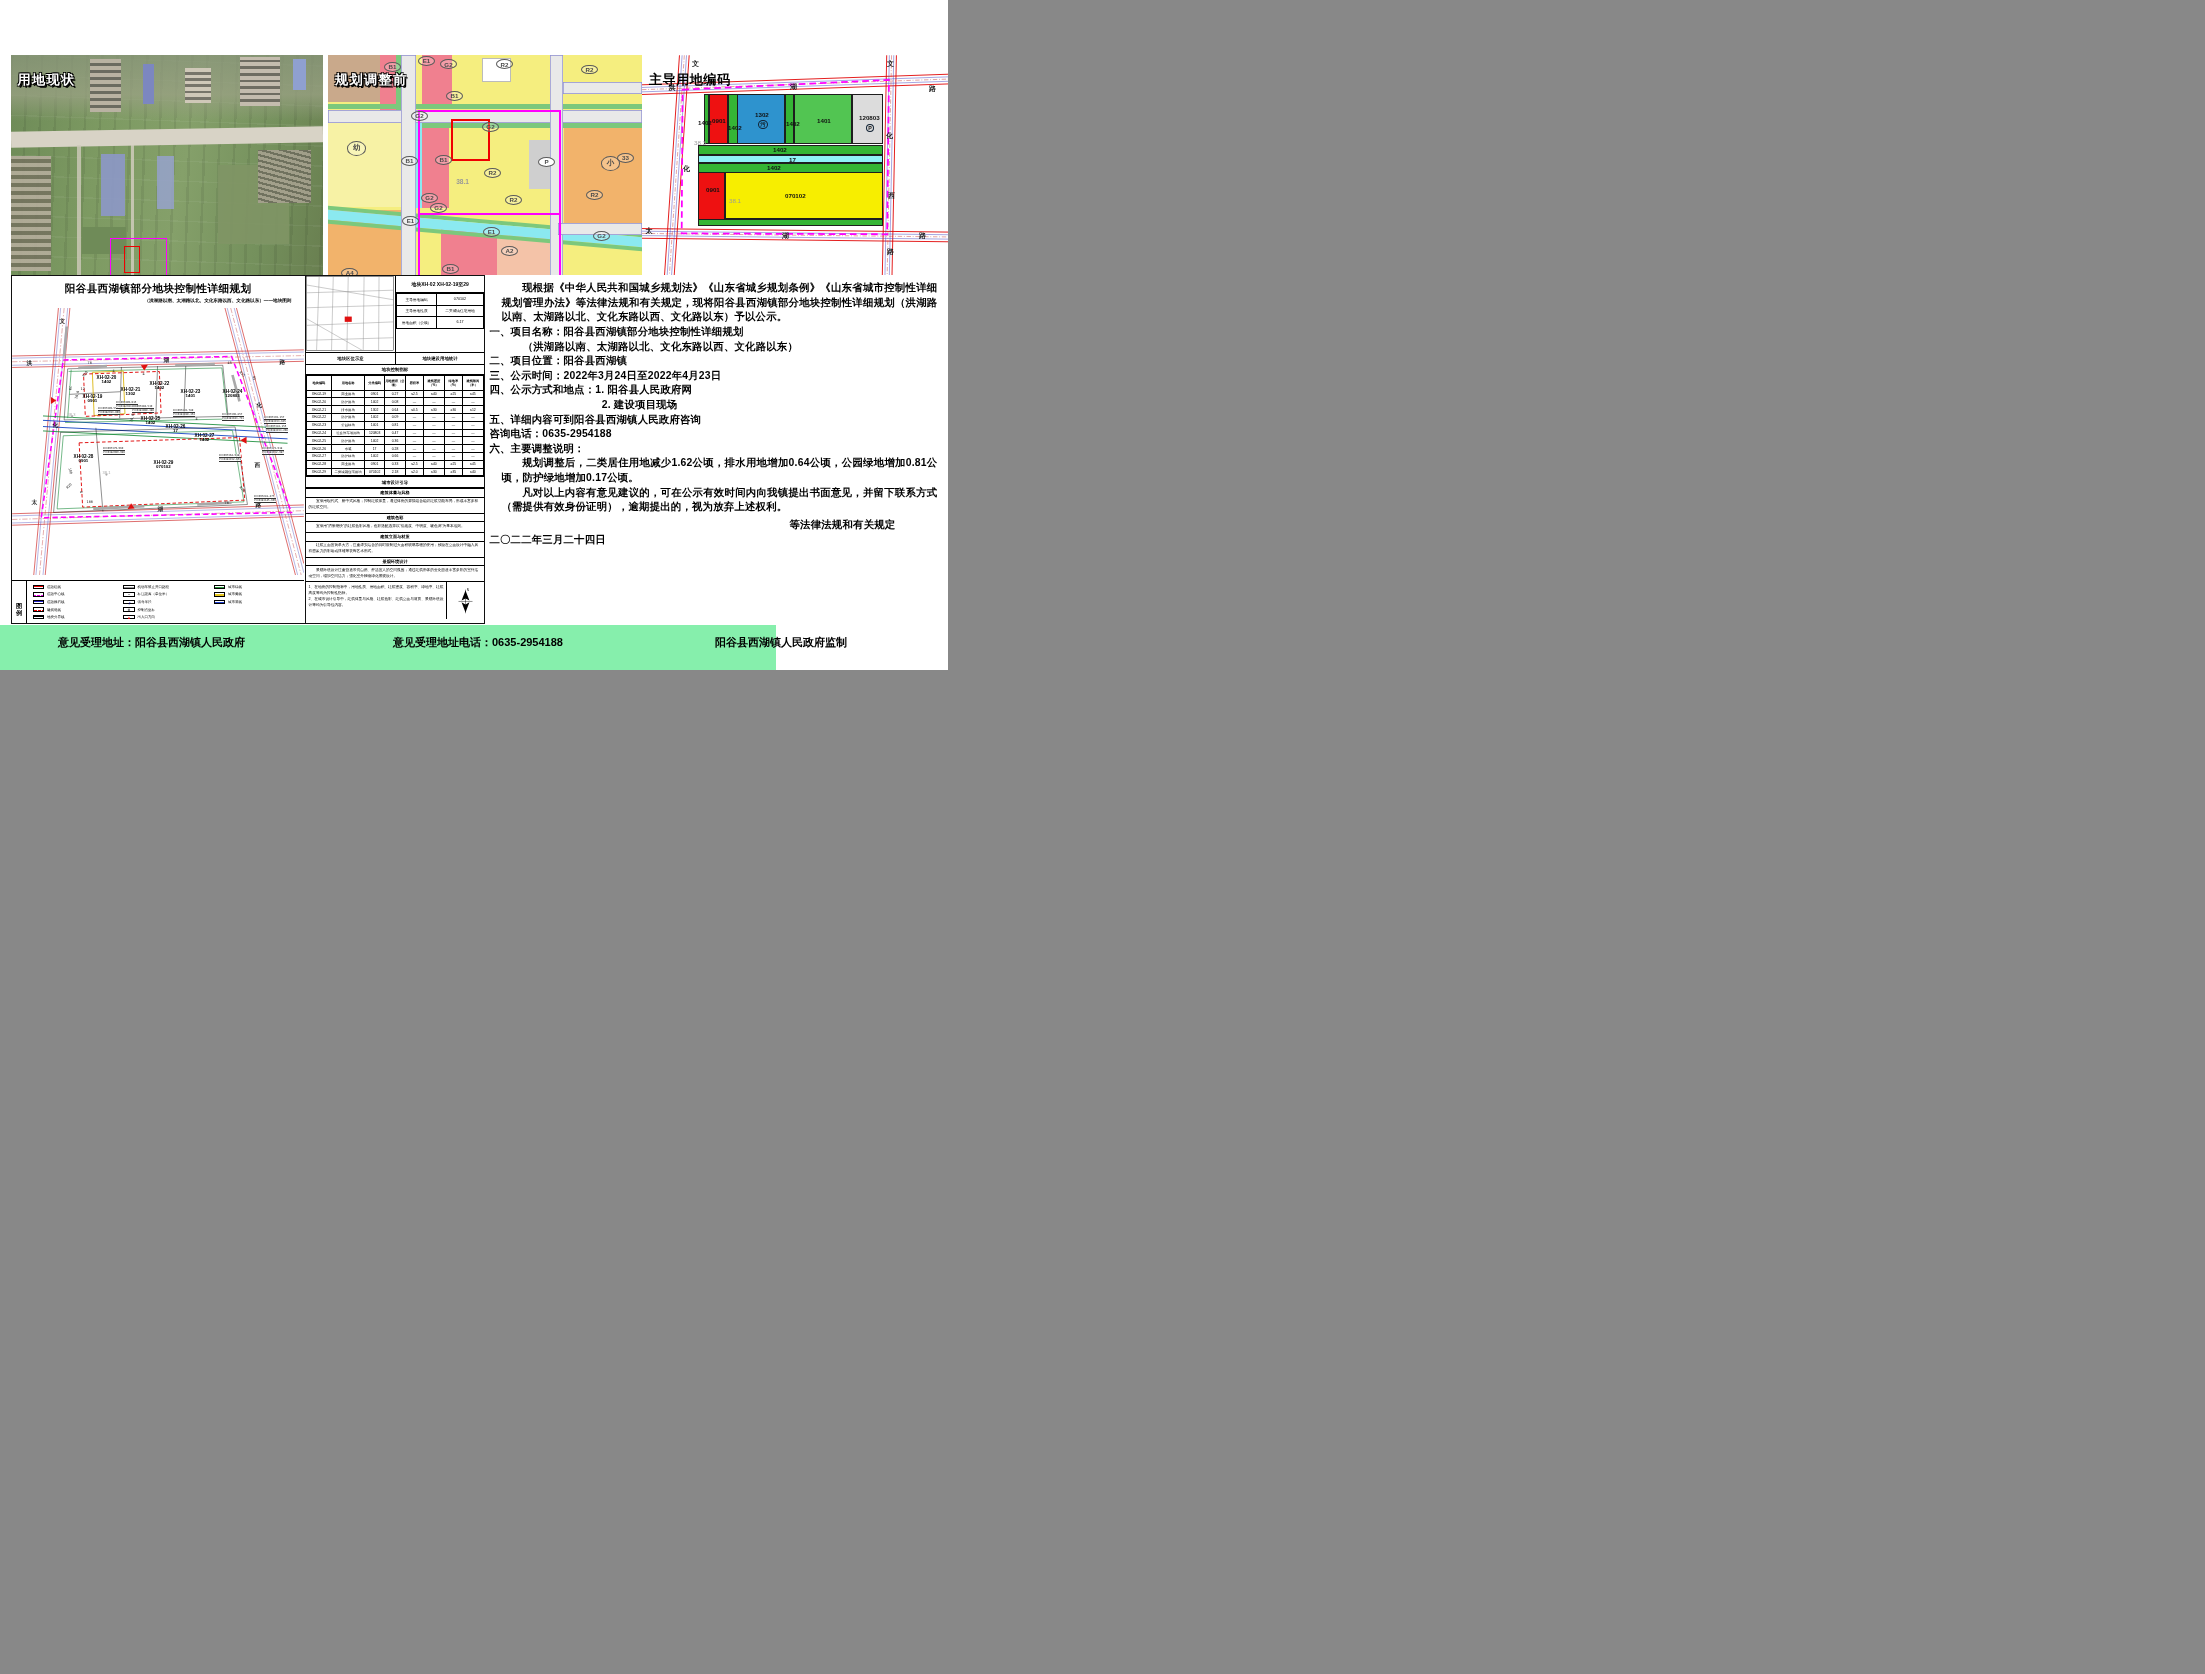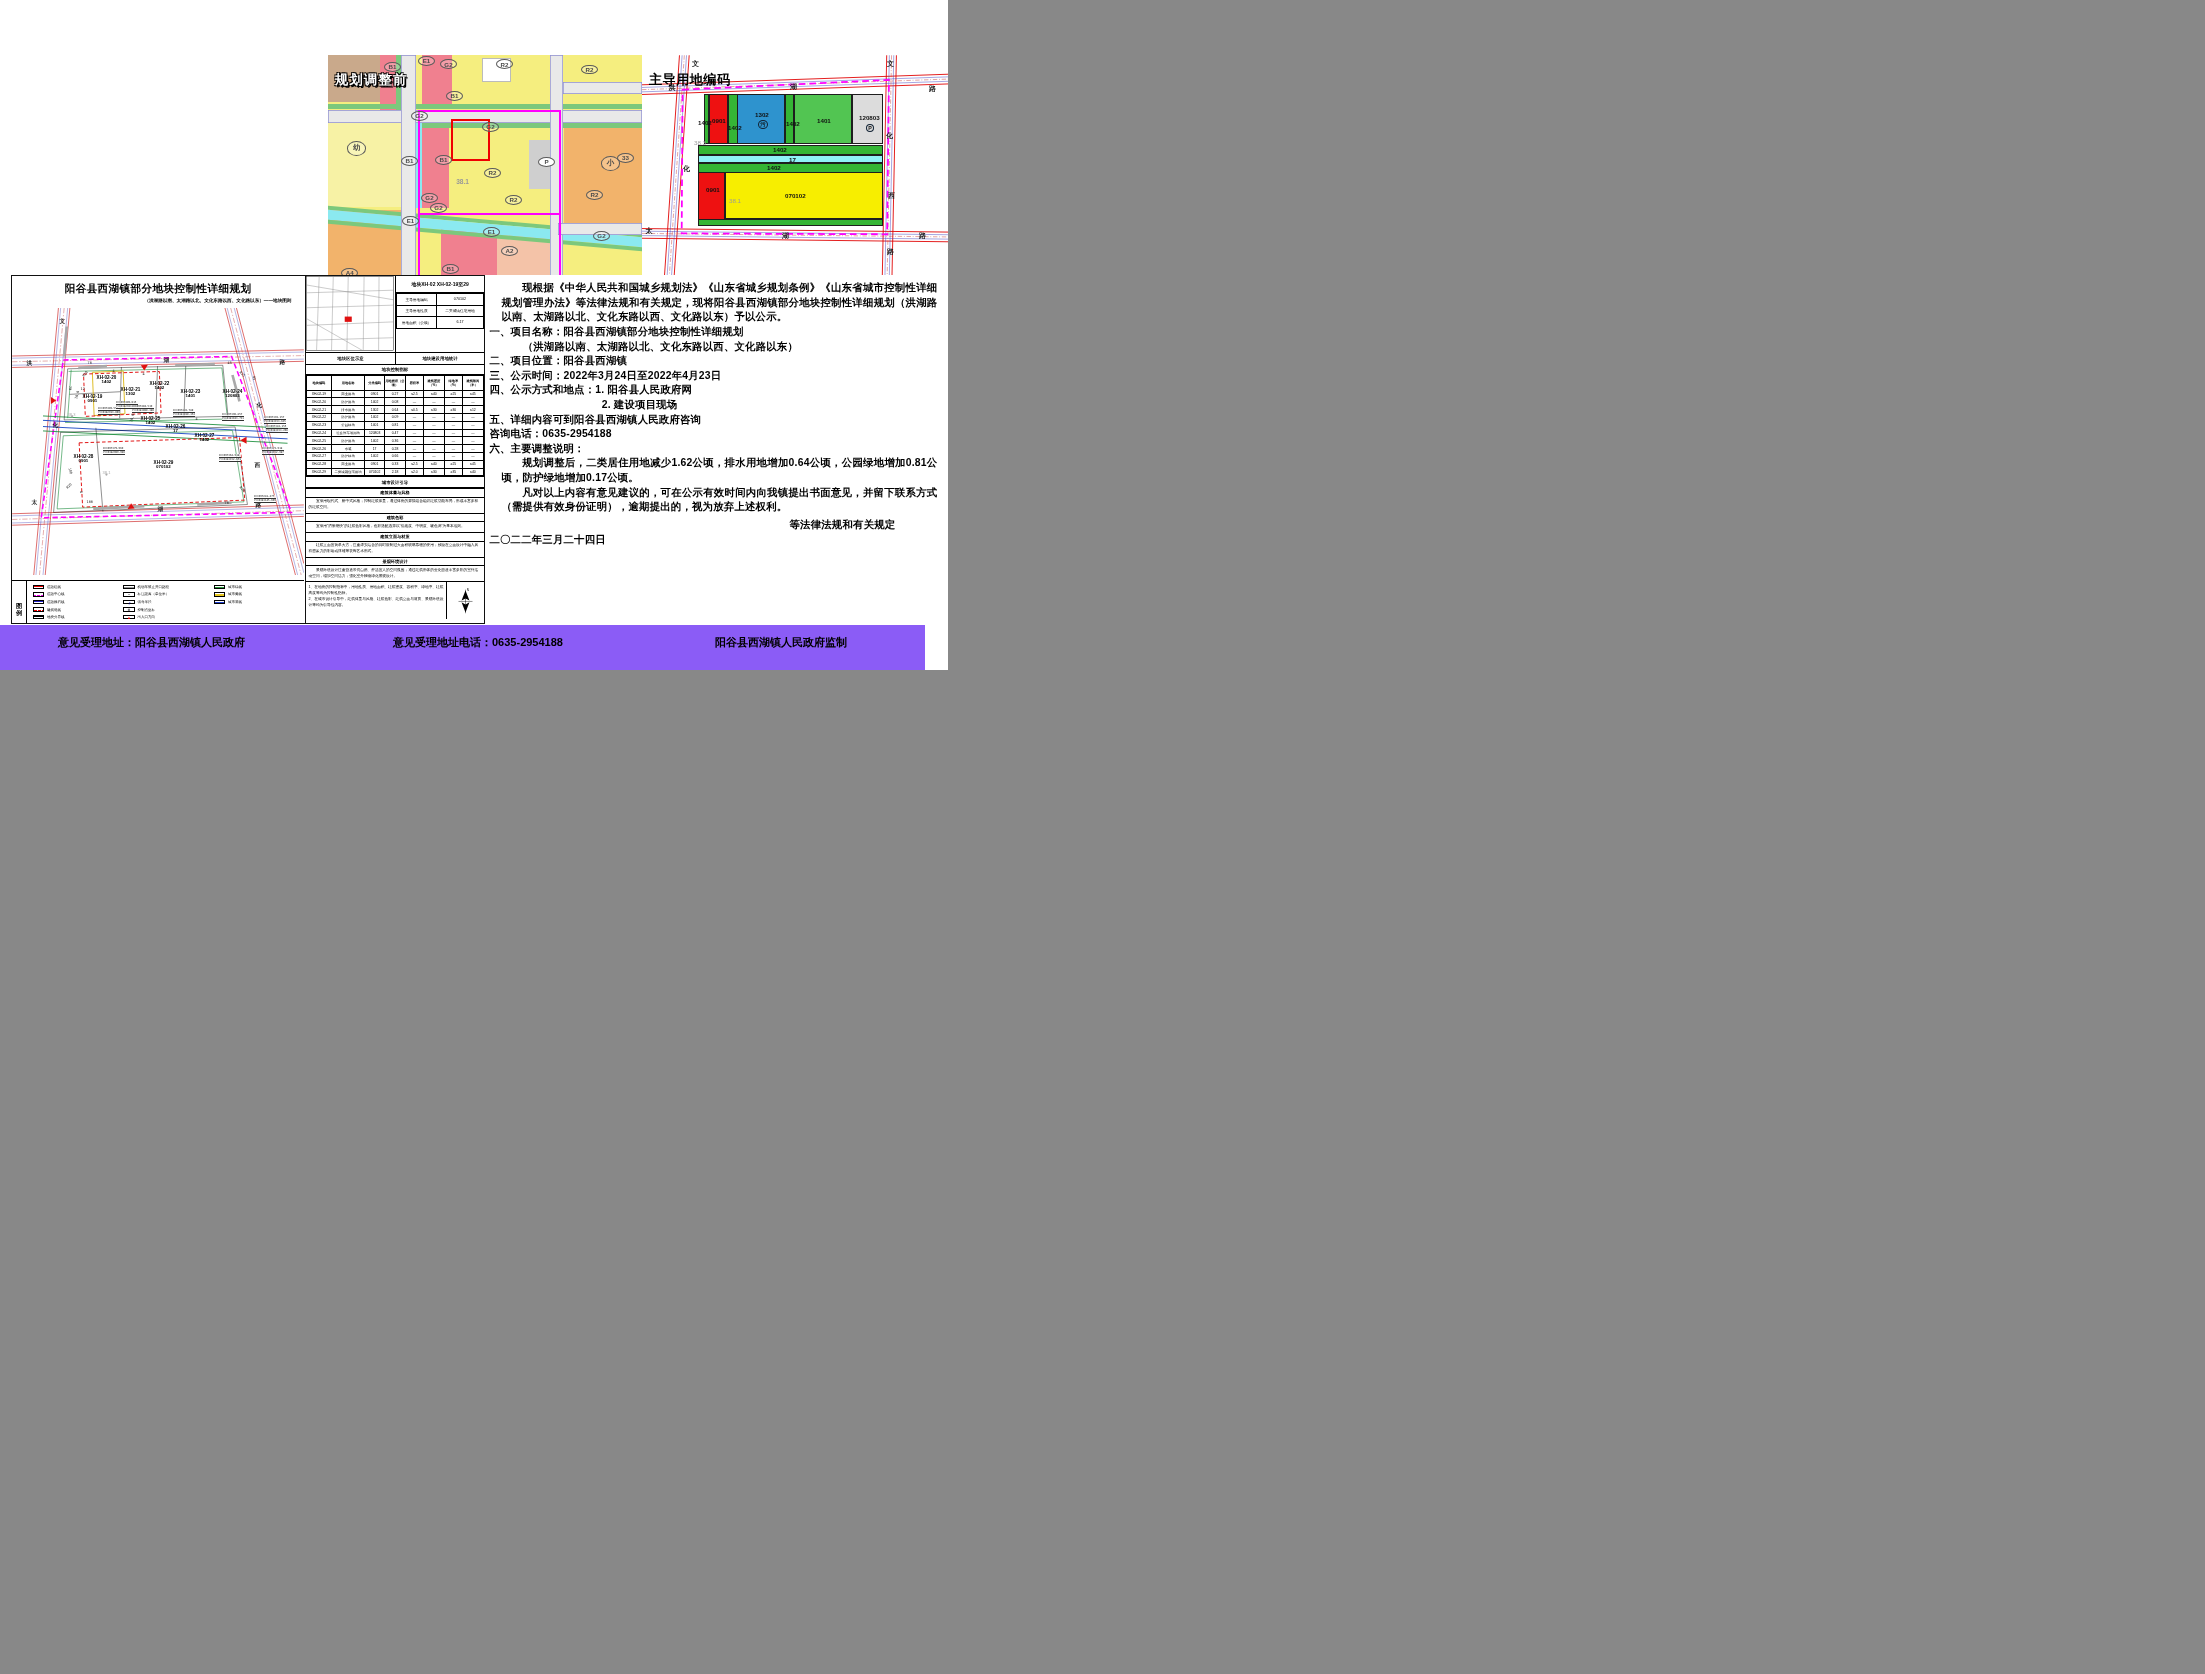--- a/index.html
+++ b/index.html
@@ -4,21 +4,21 @@
 <style>
   html,body{margin:0;padding:0;background:#888;}
   .page{position:relative;width:948px;height:670px;background:#fff;overflow:hidden;
         font-family:"Liberation Sans",sans-serif;}
 
   
   .banner{position:absolute;left:0;top:0;width:948px;height:55px;background:#E8891D;
           display:flex;align-items:center;justify-content:center;}
   .banner span{font-size:17.6px;font-weight:bold;color:#fff;letter-spacing:0.4px;
           text-shadow:1.3px 1.8px 0 #000,0.4px 0.4px 0 #000;white-space:nowrap;}
-  .footer{position:absolute;left:0;top:625px;width:925px;height:45px;background:#8b5cf6;}
+  .footer{position:absolute;left:0;top:625px;width:776px;height:45px;background:#86efac;}
   .footer span{position:absolute;top:9.7px;font-size:11px;font-weight:bold;color:#000;white-space:nowrap;}
 
   
   .map{position:absolute;top:55px;height:221px;overflow:hidden;}
   .map-label{position:absolute;left:7px;top:16px;font-size:13.2px;font-weight:bold;color:#fff;z-index:50;
      text-shadow:0.9px 0.9px 0 #000,-0.9px -0.9px 0 #000,0.9px -0.9px 0 #000,-0.9px 0.9px 0 #000,1.8px 1.8px 0 #000;letter-spacing:1.3px;}
   .map-label.dark{color:#000;text-shadow:none;letter-spacing:0.4px;}
 
   
   .sat{left:10.6px;width:312px;background:linear-gradient(100deg,#6d8a57,#7d9a62 30%,#85a06a 55%,#74905c 80%,#697f50);}
@@ -121,20 +121,42 @@
   .nl.ind10{padding-left:10.8em;}
   .nl.sign{text-align:right;padding-right:42px;margin-top:3.5px;}
   .nl.date{text-align:left;padding-right:24px;}
 </style>
 </head>
 <body>
 
 <div class="page">
 
 
+  <div class="map sat">
+    <div class="fieldlines"></div>
+
+    <div class="blob" style="left:0;top:0;width:312px;height:66px;background:linear-gradient(180deg,#8a957b,#9aa184 60%,transparent);opacity:.75"></div>
+    <div class="blob" style="left:79px;top:4.4px;width:31px;height:53px;background:repeating-linear-gradient(0deg,#b9b2a2 0 4.4px,#6b6b60 4.4px 7px)"></div>
+    <div class="blob" style="left:132px;top:8.8px;width:11.5px;height:40px;background:#7c87c0"></div>
+    <div class="blob" style="left:174px;top:13.2px;width:26.5px;height:35px;background:repeating-linear-gradient(0deg,#cfc8b8 0 3.5px,#77756a 3.5px 6.2px)"></div>
+    <div class="blob" style="left:229px;top:2.2px;width:40px;height:49px;background:repeating-linear-gradient(0deg,#c4bcae 0 4px,#6f6d62 4px 6.6px)"></div>
+    <div class="blob" style="left:282px;top:4.4px;width:13.2px;height:31px;background:#8fa0d0"></div>
+    <div class="blob" style="left:0;top:74px;width:312px;height:16px;background:#d8d3c6;transform:rotate(-1deg)"></div>
+    <div class="blob" style="left:66px;top:90px;width:4.4px;height:131px;background:#cfcabc;opacity:.8"></div>
+    <div class="blob" style="left:120px;top:90px;width:3.5px;height:131px;background:#d5d0c2;opacity:.8"></div>
+    <div class="blob" style="left:90px;top:99px;width:24px;height:62px;background:#8d98c8;opacity:.9"></div>
+    <div class="blob" style="left:146px;top:101px;width:17.6px;height:53px;background:#97a2cd;opacity:.85"></div>
+    <div class="blob" style="left:0px;top:101px;width:40px;height:115px;background:repeating-linear-gradient(0deg,#b5ad9c 0 4.4px,#75735f 4.4px 8px);opacity:.9"></div>
+    <div class="blob" style="left:207px;top:110px;width:71px;height:79px;background:#7f9565;opacity:.9"></div>
+    <div class="blob" style="left:247px;top:95px;width:53px;height:53px;background:repeating-linear-gradient(15deg,#a9a292 0 3.1px,#6e6c5e 3.1px 5.3px);opacity:.85"></div>
+    <div class="blob" style="left:71px;top:172px;width:44px;height:26.5px;background:#6f8b58"></div>
+    <div class="satrect" style="left:99px;top:183px;width:55px;height:37px"></div>
+    <div class="satrect red" style="left:113px;top:191px;width:14px;height:25px"></div>
+    <div class="map-label">用地现状</div>
+  </div>
 
   <div class="map before">
 
     <div class="zone" style="left:0;top:0;width:61px;height:47px;background:#C9A98B"></div>
     <div class="zone" style="left:52px;top:0;width:22px;height:55px;background:#F0808F"></div>
     <div class="zone" style="left:94px;top:0;width:29.6px;height:50px;background:#F0808F"></div>
     <div class="zone" style="left:154px;top:2.6px;width:26.5px;height:22px;background:#fff;border:0.4px solid #bbb"></div>
     <div class="zone" style="left:0;top:67px;width:73px;height:85px;background:#F7F2A5"></div>
     <div class="zone" style="left:0;top:155px;width:73px;height:65px;background:#F2B36B"></div>
     <div class="zone" style="left:94px;top:67px;width:27px;height:86px;background:#F0808F"></div>

